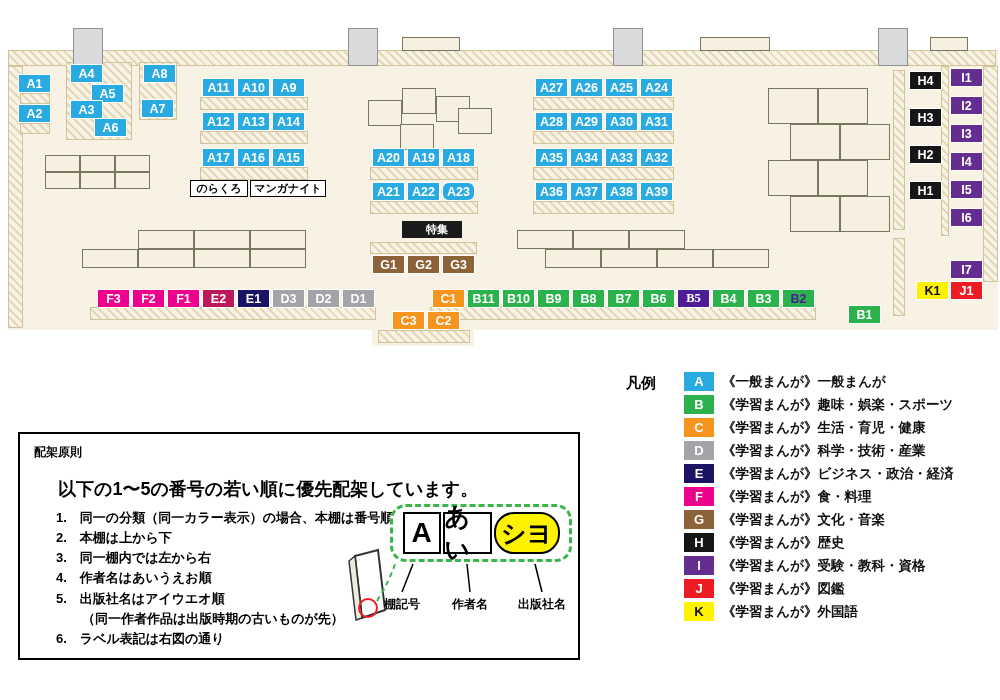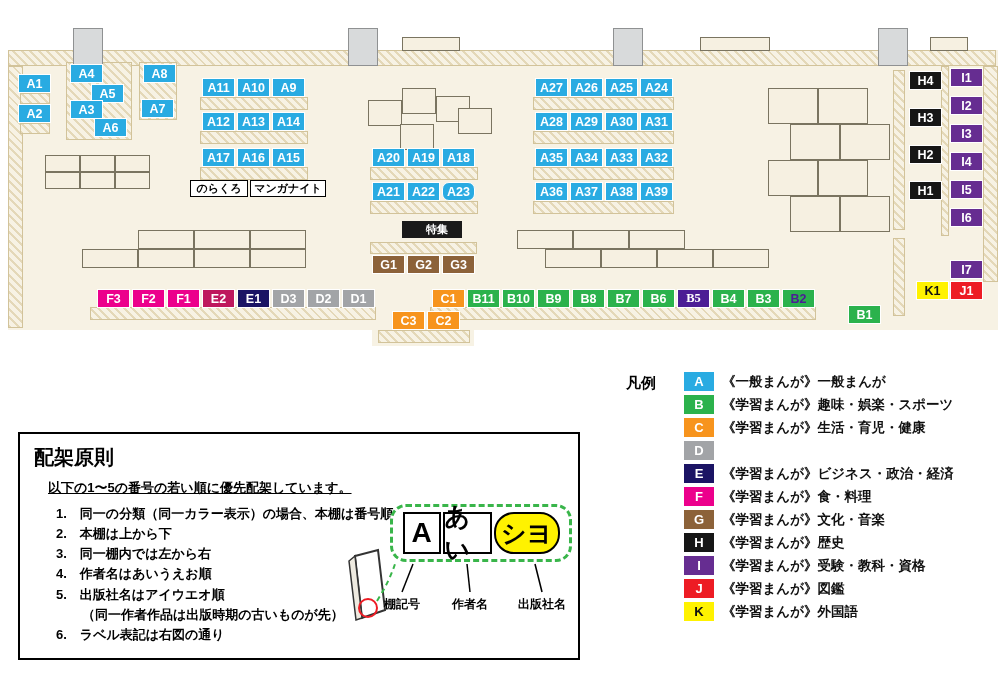--- a/index.html
+++ b/index.html
@@ -30,22 +30,22 @@
   #legend .lg-title { font-size:15px; font-weight:bold; width:46px; padding-top:2px; }
   .lg-items { display:flex; flex-direction:column; }
   .lg-row  { display:flex; align-items:center; gap:8px; margin-bottom:4px; }
   .lg-box  { flex:0 0 30px; width:30px; height:19px;
              display:flex; align-items:center; justify-content:center;
              font-size:13px; font-weight:bold; }
   .lg-text { font-size:13.5px; font-weight:bold; color:#111; white-space:nowrap; }
   
   #principles { position:absolute; left:18px; top:432px; width:562px; height:228px;
                 background:#fff; border:2px solid #000; padding:10px 14px; }
-  #principles .pr-title { font-size:20px; font-weight:bold; margin-bottom:8px; }
-  #principles .pr-intro { font-size:13px; font-weight:bold; margin-left:14px; margin-bottom:7px;text-decoration:underline; }
+  #principles .pr-title { font-size:12px; font-weight:bold; margin-bottom:16px; }
+  #principles .pr-intro { font-size:18px; font-weight:bold; margin-left:24px; margin-bottom:7px; }
   .pr-rule { font-size:13px; font-weight:bold; margin-left:22px; line-height:1.55;
              white-space:pre; max-width:330px; }
   .sample-bubble { position:absolute; left:370px; top:70px; width:182px; height:58px;
                    border:3px dashed #39b54a; border-radius:16px; background:#fff;
                    display:flex; align-items:center; justify-content:center; gap:2px; }
   .sample-box { height:42px; border:2px solid #000; background:#fff;
                 display:flex; align-items:center; justify-content:center;
                 font-size:25px; font-weight:bold; }
   .sample-box.sc { width:38px; font-size:28px; }
   .sample-box.au { width:49px; }
@@ -215,20 +215,21 @@
       <div class="lg-row">
         <span class="lg-box" style="background: rgb(43, 178, 76); color: rgb(255, 255, 255);">B</span>
         <span class="lg-text">《学習まんが》趣味・娯楽・スポーツ</span>
       </div>
       <div class="lg-row">
         <span class="lg-box" style="background: rgb(247, 148, 29); color: rgb(255, 255, 255);">C</span>
         <span class="lg-text">《学習まんが》生活・育児・健康</span>
       </div>
       <div class="lg-row">
         <span class="lg-box" style="background: rgb(162, 164, 167); color: rgb(255, 255, 255);">D</span>
+        <span class="lg-text">《学習まんが》科学・技術・産業</span>
       </div>
       <div class="lg-row">
         <span class="lg-box" style="background: rgb(27, 20, 100); color: rgb(255, 255, 255);">E</span>
         <span class="lg-text">《学習まんが》ビジネス・政治・経済</span>
       </div>
       <div class="lg-row">
         <span class="lg-box" style="background: rgb(236, 0, 140); color: rgb(255, 255, 255);">F</span>
         <span class="lg-text">《学習まんが》食・料理</span>
       </div>
       <div class="lg-row">

